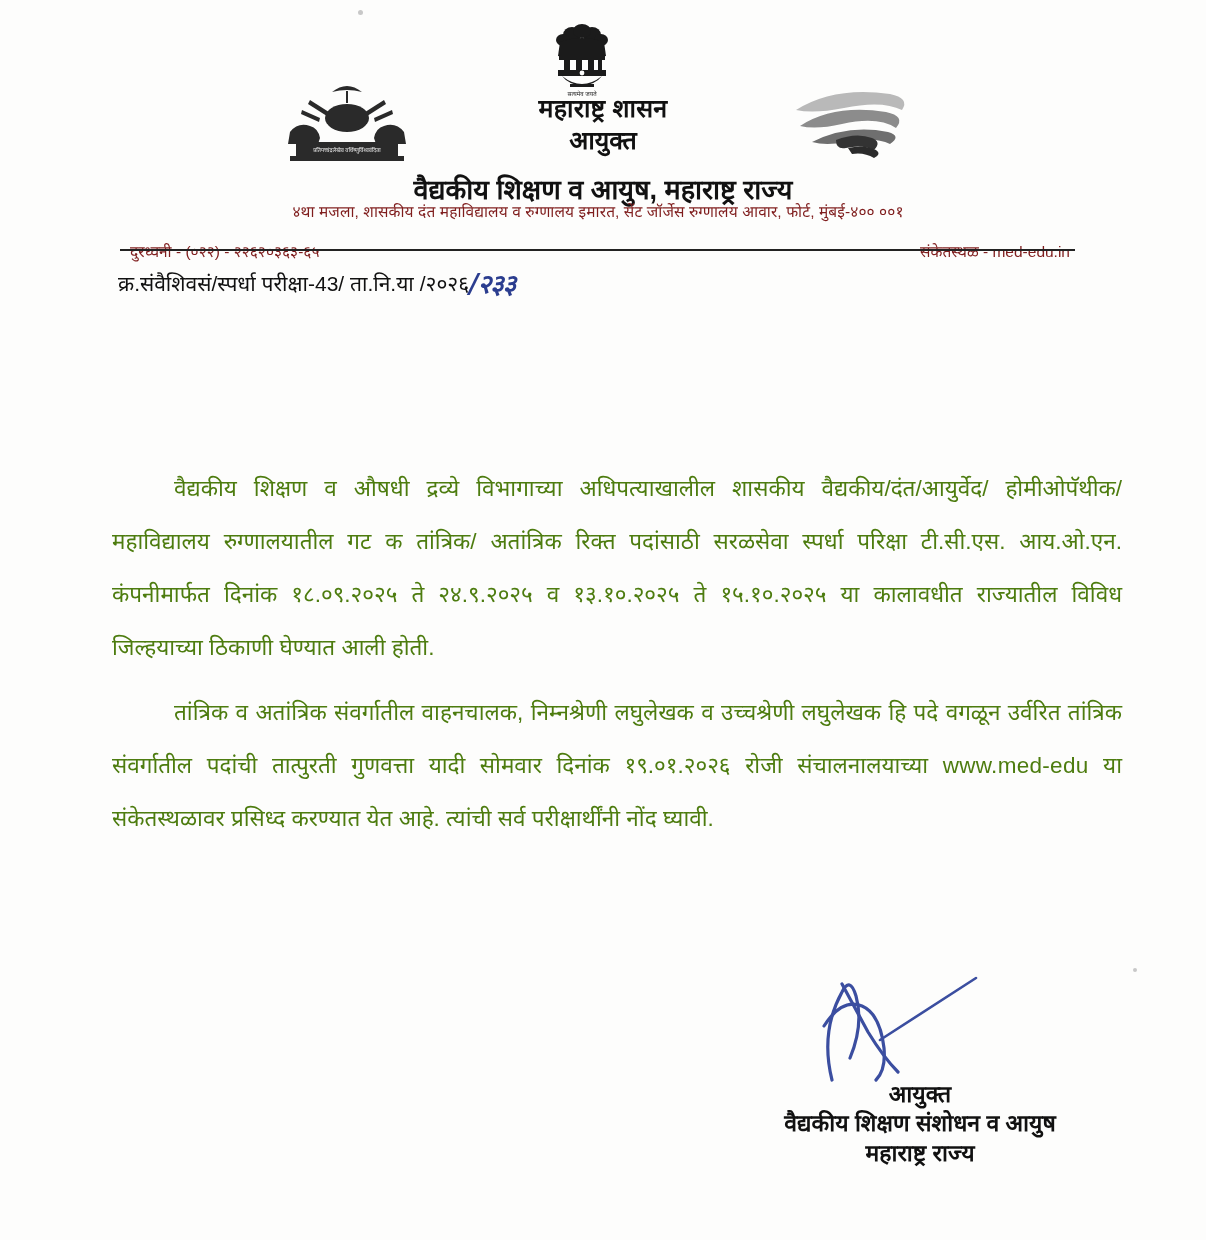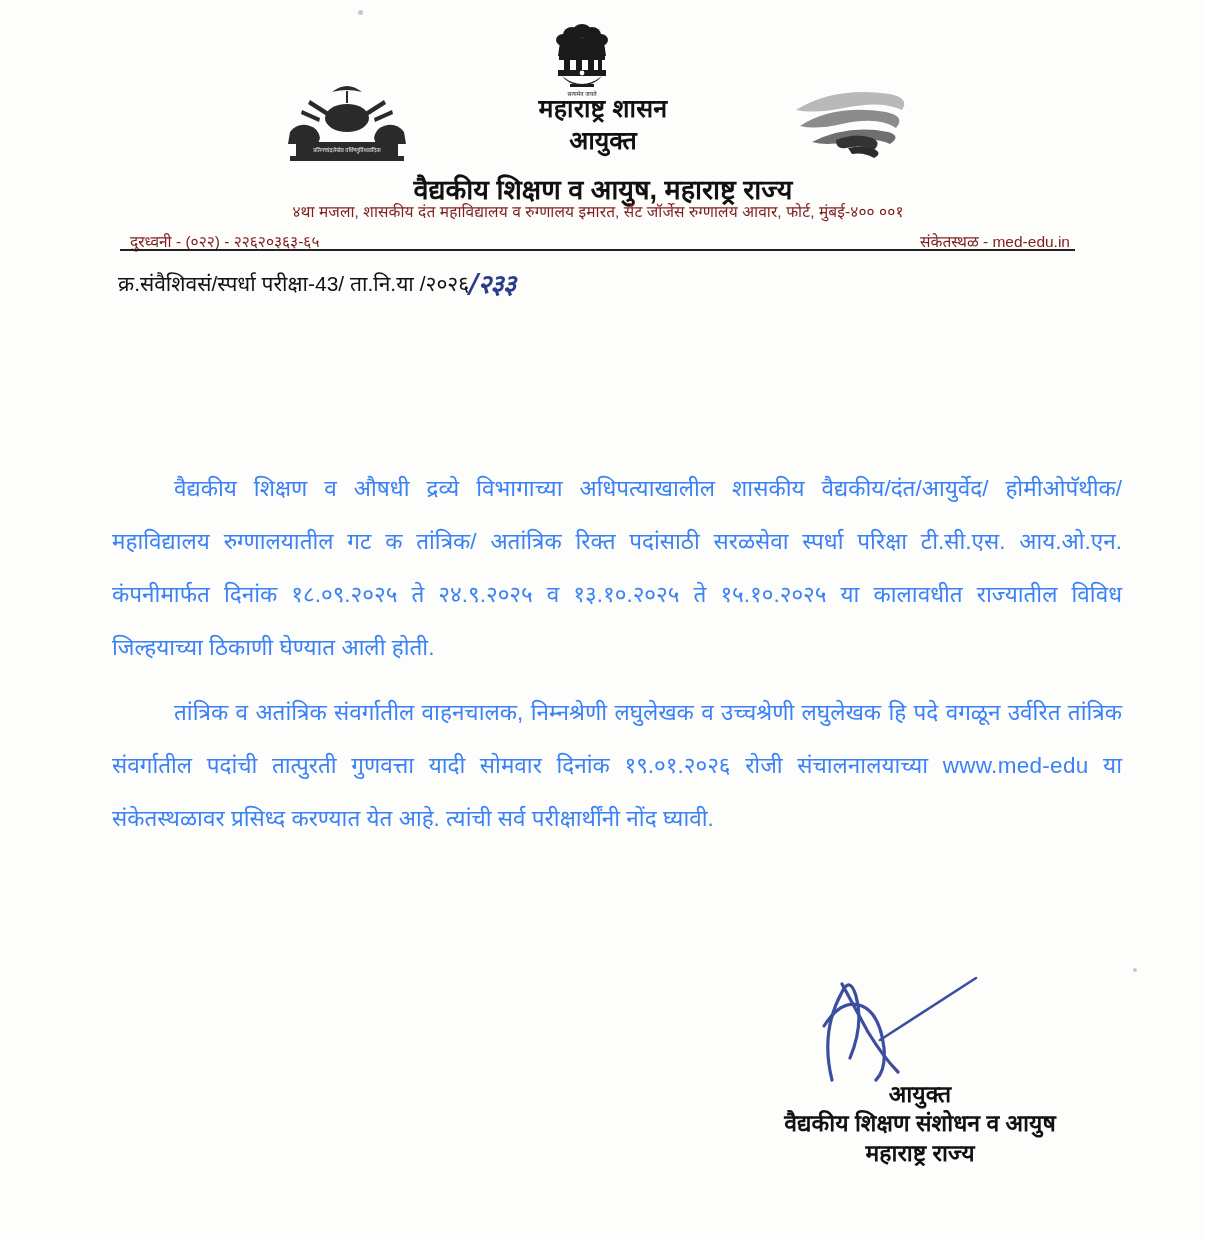--- a/index.html
+++ b/index.html
@@ -84,21 +84,21 @@
     font-size: 15.5px;
     color: #7f1d1d;
   }
   .addr-line-1 {
     text-align: center;
     letter-spacing: 0.1px;
   }
   .addr-line-2 {
     display: flex;
     justify-content: space-between;
-    margin-top: 8px;
+    margin-top: 18px;
     padding: 0 6px 0 10px;
   }
 
   .rule {
     position: absolute;
     left: 120px;
     top: 249px;
     width: 955px;
     height: 0;
     border-top: 2px solid #222;
@@ -167,21 +167,21 @@
     position: absolute;
     left: 112px;
     top: 462px;
     width: 1010px;
   }
   .para {
     font-family: "Liberation Sans", sans-serif;
     font-size: 22.5px;
     line-height: 53px;
     text-align: justify;
-    color: #3b82f6;
+    color: #4d7c0f;
   }
   .para + .para { margin-top: 12px; }
   .para .indent { display: inline-block; width: 62px; }
   .para .urlish {
     font-family: "Liberation Sans", sans-serif;
     letter-spacing: 0.3px;
   }
 
   
   .sign-block {

